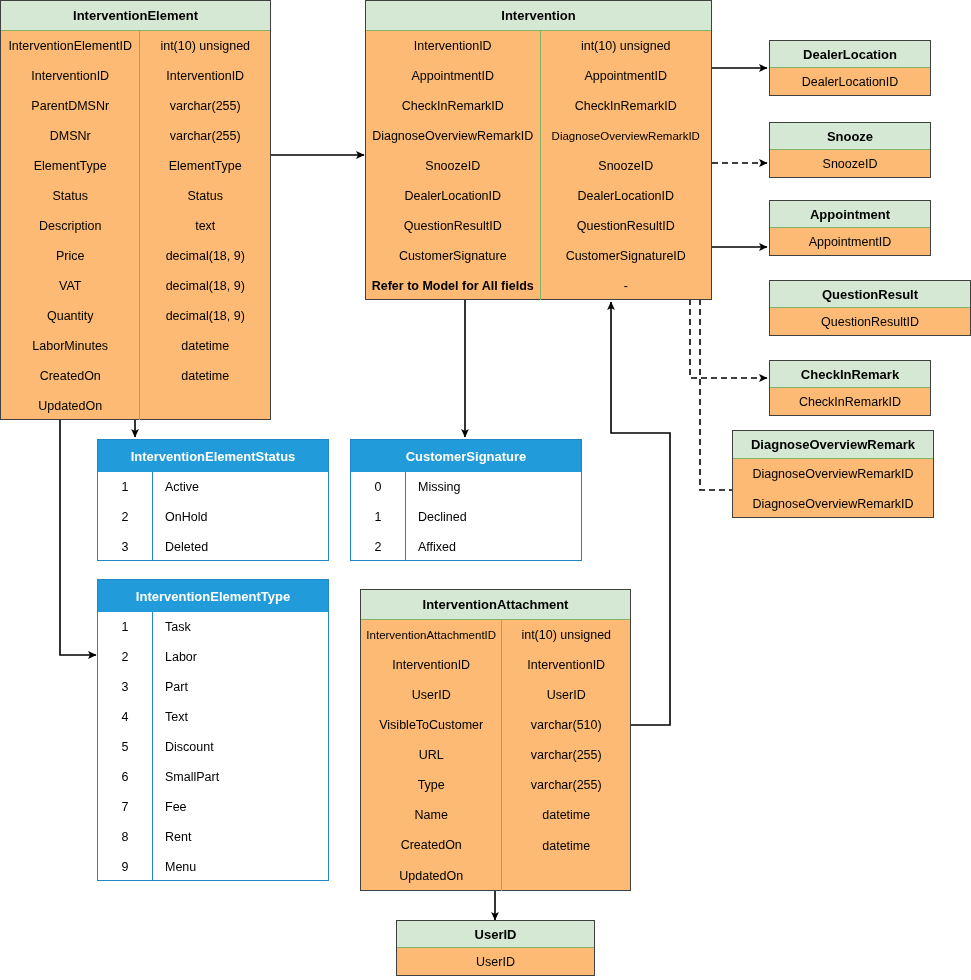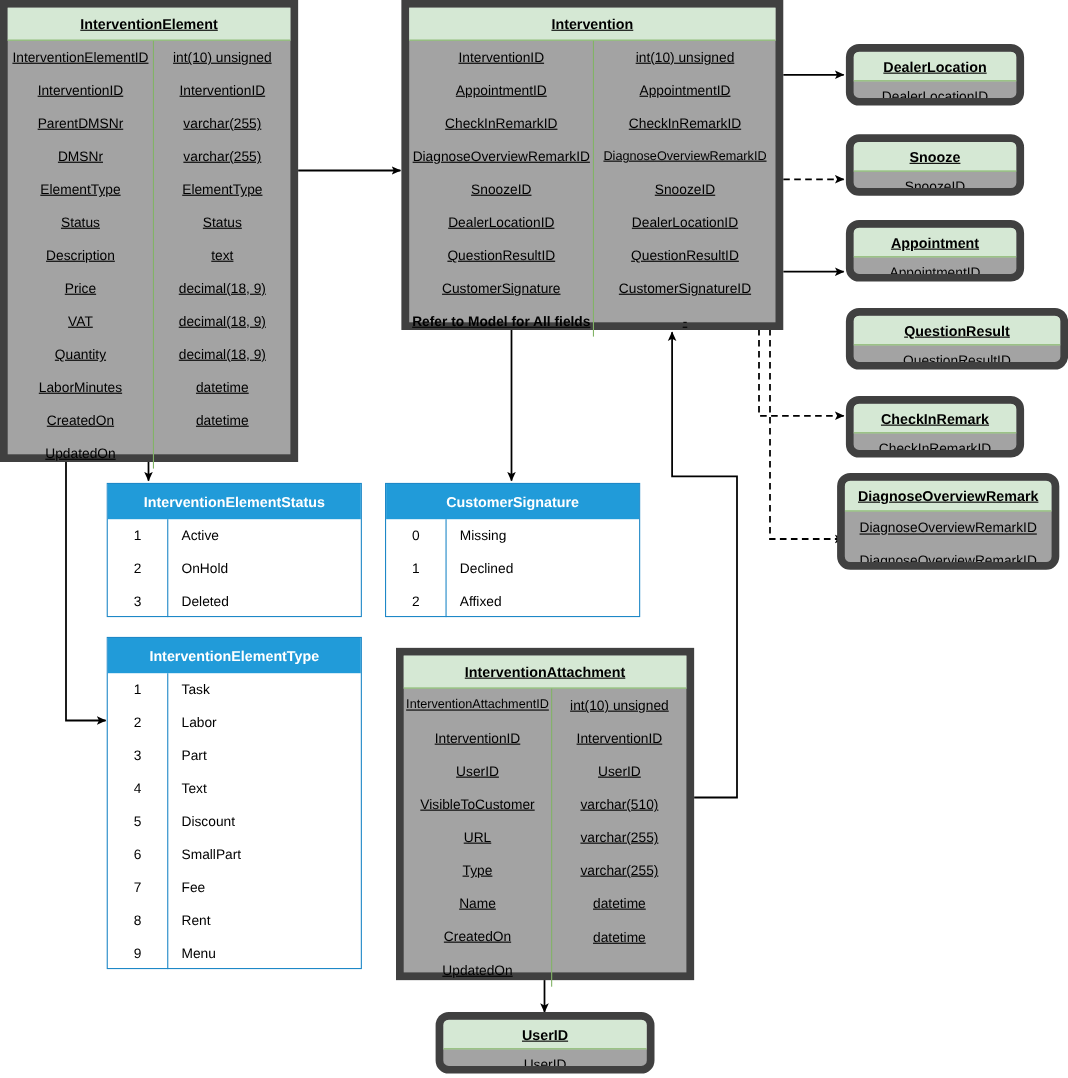--- a/index.html
+++ b/index.html
@@ -19,26 +19,25 @@
     left:0;top:0;
     width:971px;height:980px;
     pointer-events:none;
     z-index:1;
   }
 
   
   .entity{
     position:absolute;
     z-index:2;
-    background:#a3a3a3;
-    border:7px solid #404040;
-    box-sizing:border-box;
-    text-decoration:underline;
-  }
-  .entity.rounded{ border-radius:12px; overflow:hidden; }
+    background:#fdba74;
+    border:1px solid #404040;
+    box-sizing:border-box;
+  }
+  .entity.rounded{ border-radius:0; overflow:hidden; }
   .entity .ehead{
     background:#d5e8d4;
     border-bottom:1px solid #82b366;
     text-align:center;
     font-weight:bold;
     font-size:13px;
     color:#000;
     line-height:1;
     display:flex;
     align-items:center;
@@ -246,21 +245,21 @@
 
   <div class="entity rounded" style="left:769px;top:360px;width:162px;height:56px;">
     <div class="ehead" style="height:27px;">CheckInRemark</div>
     <div class="ebody" style="height:28px;">
       <div class="ecol single" style="width:100%;">
         <div class="cell" style="height:28px">CheckInRemarkID</div>
       </div>
     </div>
   </div>
 
-  <div class="entity rounded" style="left:761px;top:430px;width:202px;height:88px;">
+  <div class="entity rounded" style="left:732px;top:430px;width:202px;height:88px;">
     <div class="ehead" style="height:28px;">DiagnoseOverviewRemark</div>
     <div class="ebody" style="height:59px;">
       <div class="ecol single" style="width:100%;">
         <div class="cell" style="height:30px">DiagnoseOverviewRemarkID</div>
         <div class="cell" style="height:29px">DiagnoseOverviewRemarkID</div>
       </div>
     </div>
   </div>
 
   <div class="enumtbl" style="left:97px;top:439px;width:232px;height:122px;">

